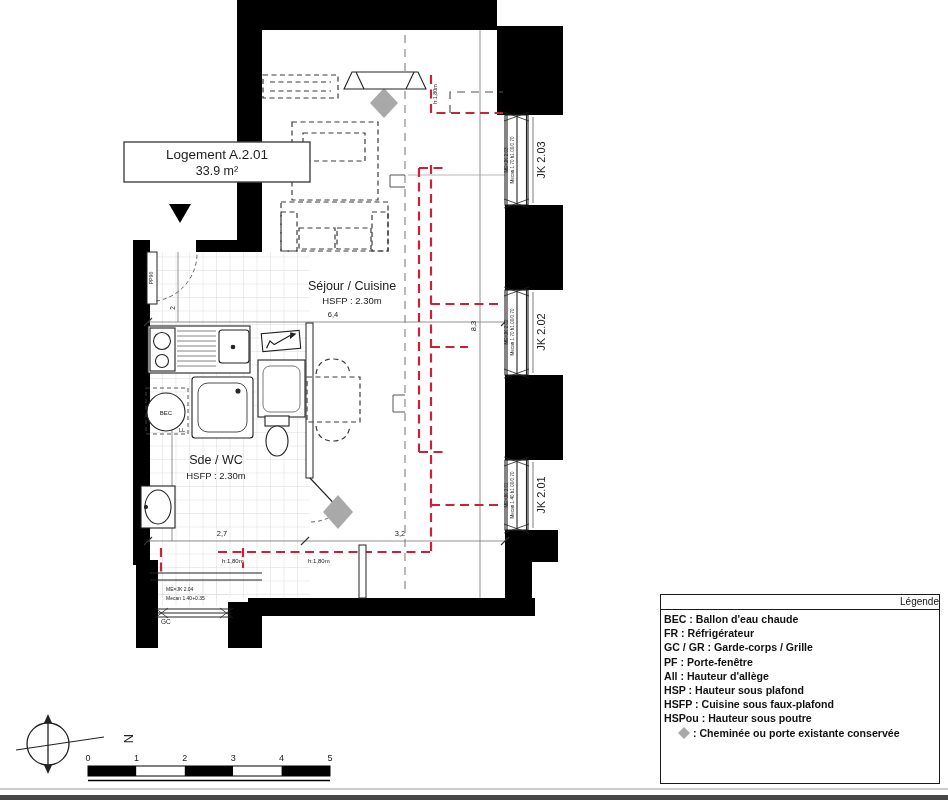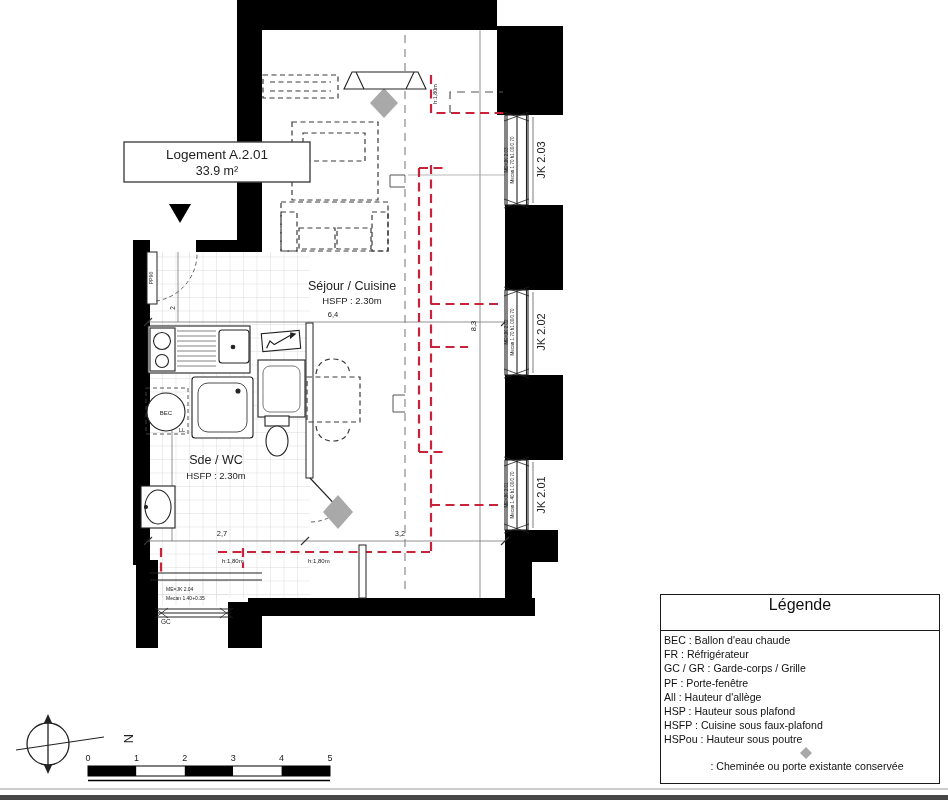--- a/index.html
+++ b/index.html
@@ -4,26 +4,26 @@
 <style>
   html,body{margin:0;padding:0;background:#fff;}
   #stage{position:relative;width:948px;height:800px;background:#fff;overflow:hidden;
          font-family:"Liberation Sans",sans-serif;}
   #plan-svg{position:absolute;left:0;top:0;}
   svg text{font-family:"Liberation Sans",sans-serif;fill:#222;}
   
   #legend{position:absolute;left:660px;top:594px;width:280px;height:190px;
           border:1.6px solid #1a1a1a;background:#fff;box-sizing:border-box;
           font-size:10.6px;color:#111;}
-  #legend .lg-title{text-align:center;border-bottom:1.4px solid #1a1a1a;
-          padding:1px 0 16px 0;font-size:16px;}
+  #legend .lg-title{text-align:right;border-bottom:1.4px solid #1a1a1a;
+          padding:1px 0 2px 0;font-size:10px;}
   #legend .lg-rows{padding:2px 3px 0 3px;}
-  #legend .lg-row{height:14.2px;line-height:14.2px;white-space:nowrap;display:flex;align-items:center;}
+  #legend .lg-row{height:14.2px;line-height:14.2px;white-space:nowrap;display:flex;align-items:center;font-weight:bold;}
   #legend .lg-ico{display:inline-flex;margin-right:3px;}
-  #legend .lg-ind{padding-left:14px;flex-direction:column;}
+  #legend .lg-ind{padding-left:14px;}
 </style>
 </head>
 <body>
 
 <div id="stage">
 
 <svg id="plan-svg" width="948" height="800" viewBox="0 0 948 800">
 
   <defs>
     <pattern id="tiles" patternUnits="userSpaceOnUse" width="13.5" height="13.5">

